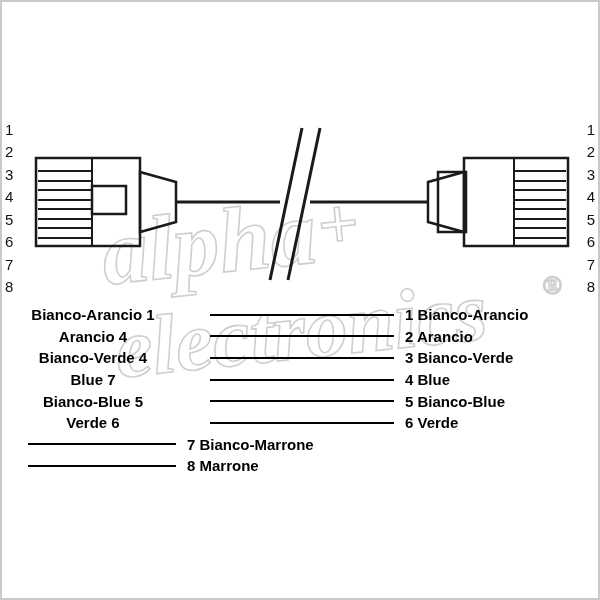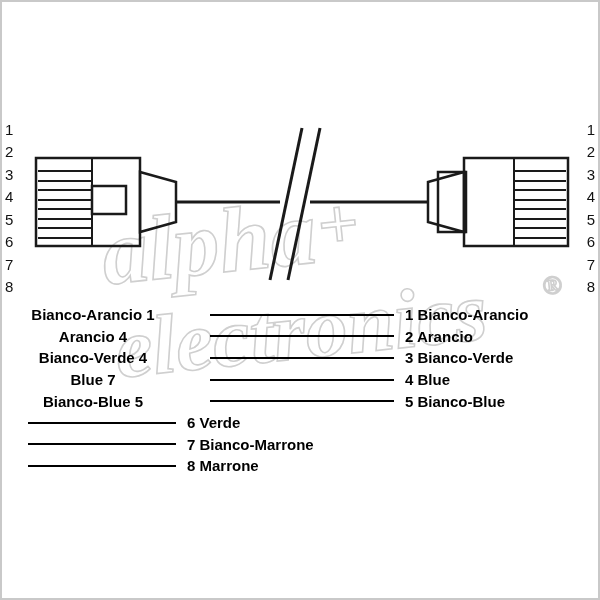--- a/index.html
+++ b/index.html
@@ -131,20 +131,21 @@
       <span class="wleft">Blue 7</span>
       <span class="wline"></span>
       <span class="wright">4 Blue</span>
     </div>
     <div class="wrow">
       <span class="wleft">Bianco-Blue 5</span>
       <span class="wline"></span>
       <span class="wright">5 Bianco-Blue</span>
     </div>
     <div class="wrow">
+      <span class="wleft">Verde 6</span>
       <span class="wline"></span>
       <span class="wright">6 Verde</span>
     </div>
     <div class="wrow">
       <span class="wline"></span>
       <span class="wright">7 Bianco-Marrone</span>
     </div>
     <div class="wrow">
       <span class="wline"></span>
       <span class="wright">8 Marrone</span>

